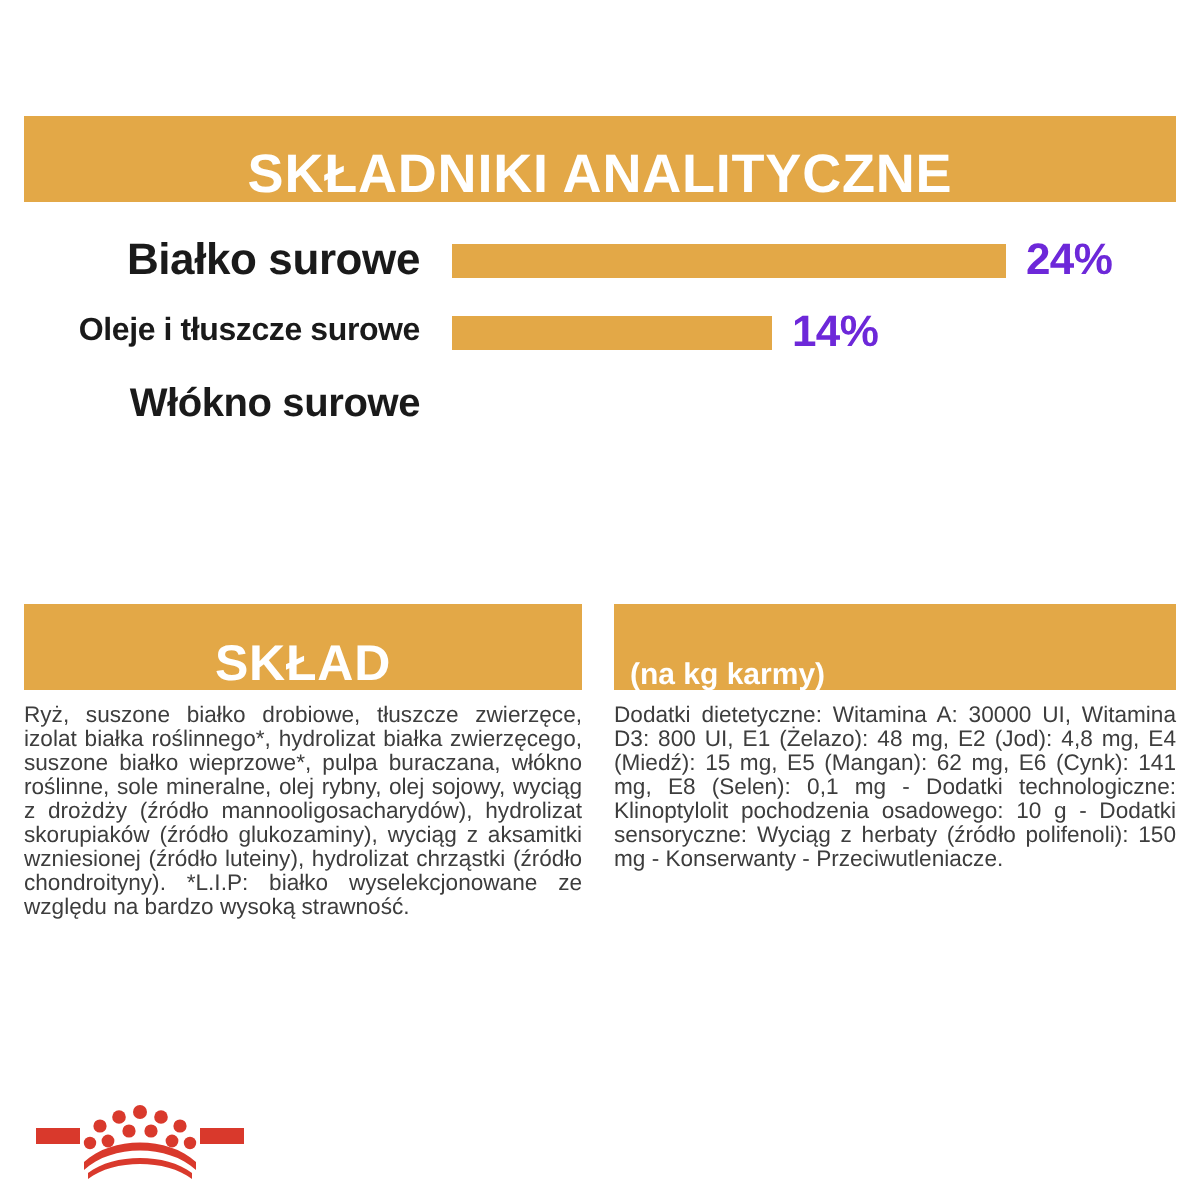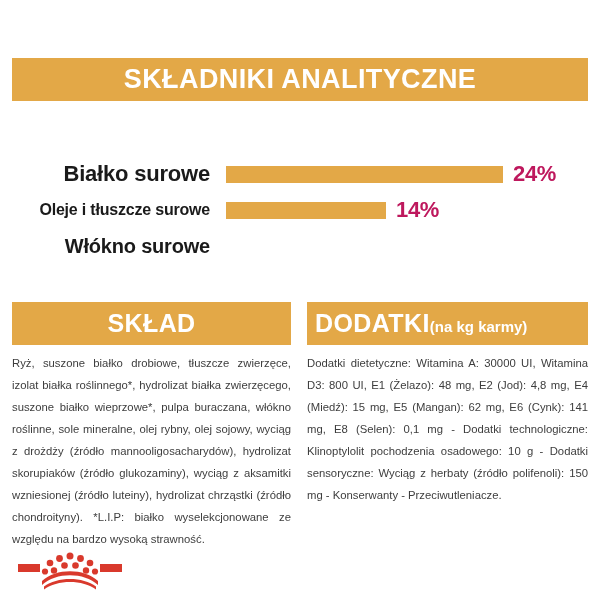--- a/index.html
+++ b/index.html
@@ -23,21 +23,21 @@
     width: 600px;
     height: 600px;
     background: #ffffff;
   }
 
   
   .banner {
     position: absolute;
     background: #e3a847;
     display: flex;
-    align-items: center;
+    align-items: flex-end;
     justify-content: center;
     box-sizing: border-box;
   }
   .banner-title {
     color: #ffffff;
     font-weight: bold;
     letter-spacing: 0.4px;
     line-height: 1;
     text-align: center;
     white-space: nowrap;
@@ -52,21 +52,20 @@
   #analytic-banner .banner-title {
     font-size: 27px;
   }
 
   
   .bars {
     position: absolute;
     left: 0;
     top: 112px;
     width: 600px;
-    margin-top: 44px;
   }
   .bar-row {
     position: relative;
     height: 36px;
     display: flex;
     align-items: center;
   }
   .bar-label {
     position: absolute;
     right: 390px;       
@@ -87,21 +86,21 @@
     display: flex;
     align-items: center;
   }
   .bar-fill {
     height: 17px;
     background: #e3a847;
     flex: 0 0 auto;
   }
   .bar-value {
     margin-left: 10px;
-    color: #be185d;
+    color: #6d28d9;
     font-weight: bold;
     font-size: 22px;
     line-height: 1;
     white-space: nowrap;
     letter-spacing: -0.3px;
   }
   .row-0 .bar-label { font-size: 22px; }
   .row-1 .bar-label { font-size: 16px; }
   .row-2 .bar-label { font-size: 20px; }
 
@@ -137,21 +136,21 @@
     display: flex;
     align-items: baseline;
     white-space: nowrap;
   }
 
   .body-col {
     position: absolute;
     top: 352px;
     color: #3d3d3d;
     font-size: 11.3px;
-    line-height: 22px;
+    line-height: 12px;
     text-align: justify;
     text-justify: inter-word;
   }
   #sklad-text {
     left: 12px;
     width: 279px;
   }
   #dodatki-text {
     left: 307px;
     width: 281px;
@@ -200,21 +199,20 @@
   </div>
 
   <div class="banner" id="sklad-banner">
     <span class="banner-title">SKŁAD</span>
   </div>
 
   <div class="body-col" id="sklad-text">Ryż, suszone białko drobiowe, tłuszcze zwierzęce, izolat białka roślinnego*, hydrolizat białka zwierzęcego, suszone białko wieprzowe*, pulpa buraczana, włókno roślinne, sole mineralne, olej rybny, olej sojowy, wyciąg z drożdży (źródło mannooligosacharydów), hydrolizat skorupiaków (źródło glukozaminy), wyciąg z aksamitki wzniesionej (źródło luteiny), hydrolizat chrząstki (źródło chondroityny). *L.I.P: białko wyselekcjonowane ze względu na bardzo wysoką strawność.</div>
 
   <div class="banner" id="dodatki-banner">
     <span class="banner-inline">
-      <span class="banner-title">DODATKI</span>
       <span class="banner-sub">(na kg karmy)</span>
     </span>
   </div>
 
   <div class="body-col" id="dodatki-text">Dodatki dietetyczne: Witamina A: 30000 UI, Witamina D3: 800 UI, E1 (Żelazo): 48 mg, E2 (Jod): 4,8 mg, E4 (Miedź): 15 mg, E5 (Mangan): 62 mg, E6 (Cynk): 141 mg, E8 (Selen): 0,1 mg - Dodatki technologiczne: Klinoptylolit pochodzenia osadowego: 10 g - Dodatki sensoryczne: Wyciąg z herbaty (źródło polifenoli): 150 mg - Konserwanty - Przeciwutleniacze.</div>
 
   <svg id="logo" viewBox="0 0 104 42">
     <g fill="#d9392c">
       <rect x="0" y="13" width="22" height="8"></rect>
       <rect x="82" y="13" width="22" height="8"></rect>

